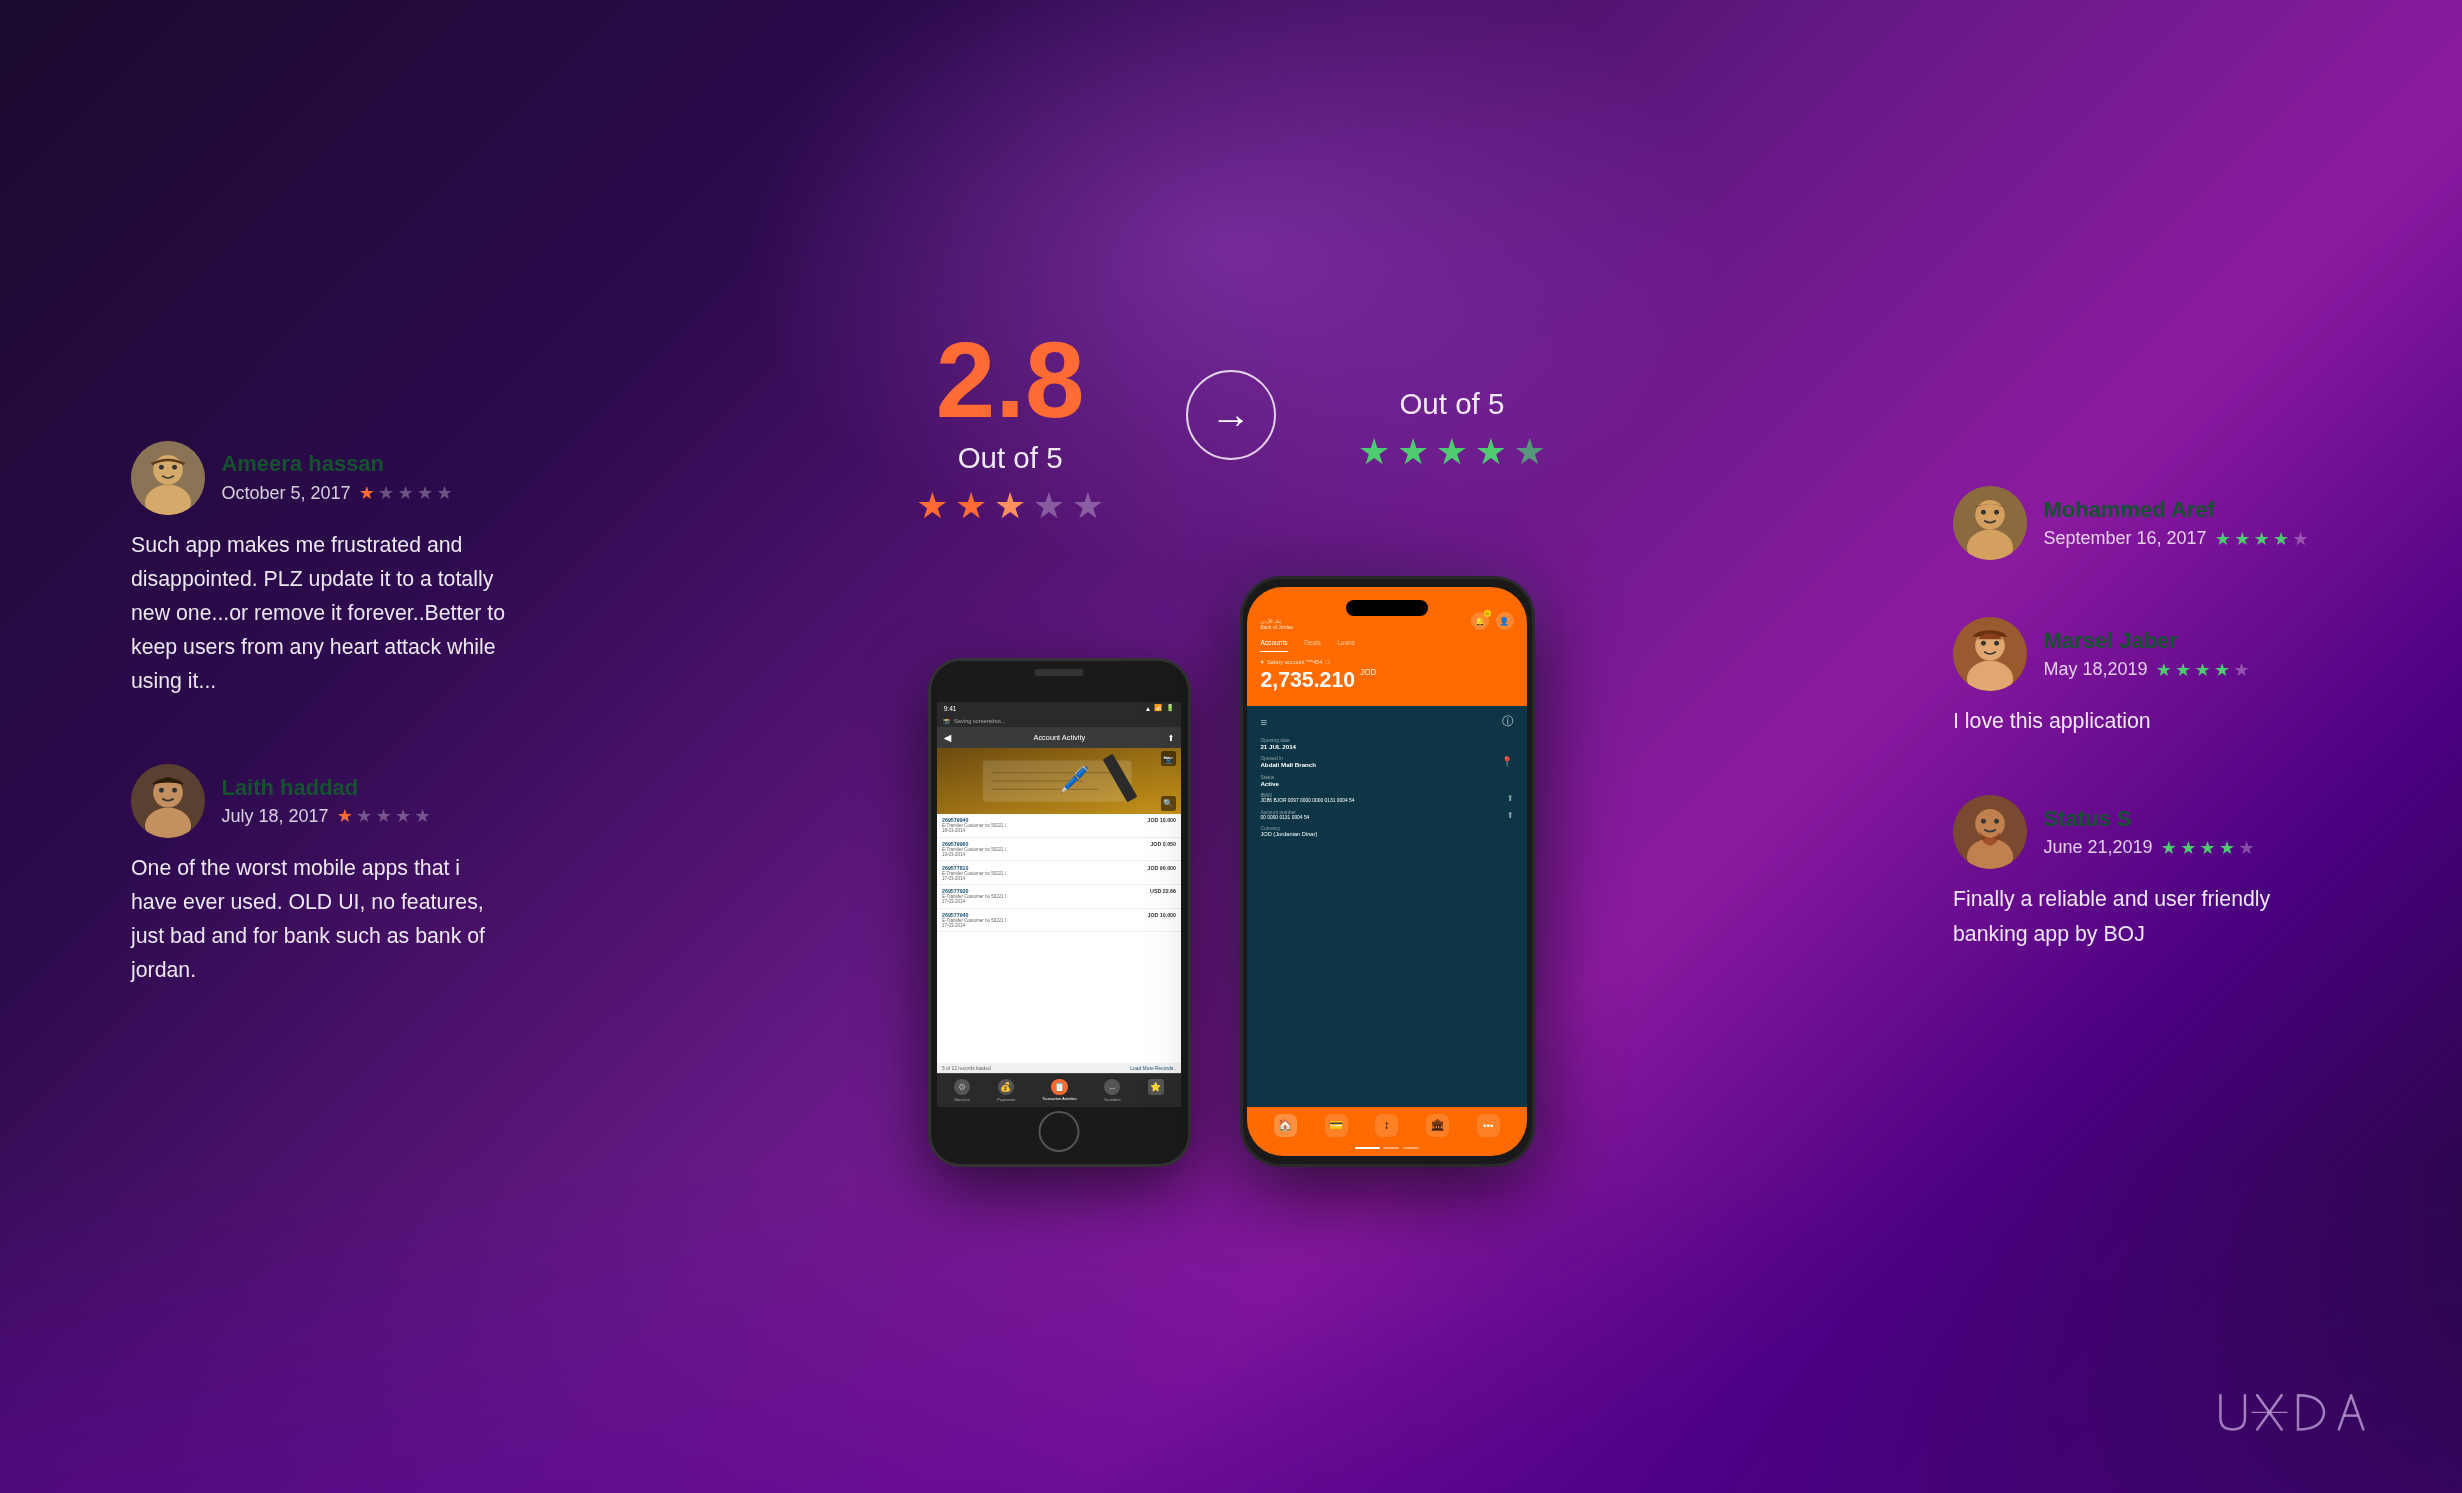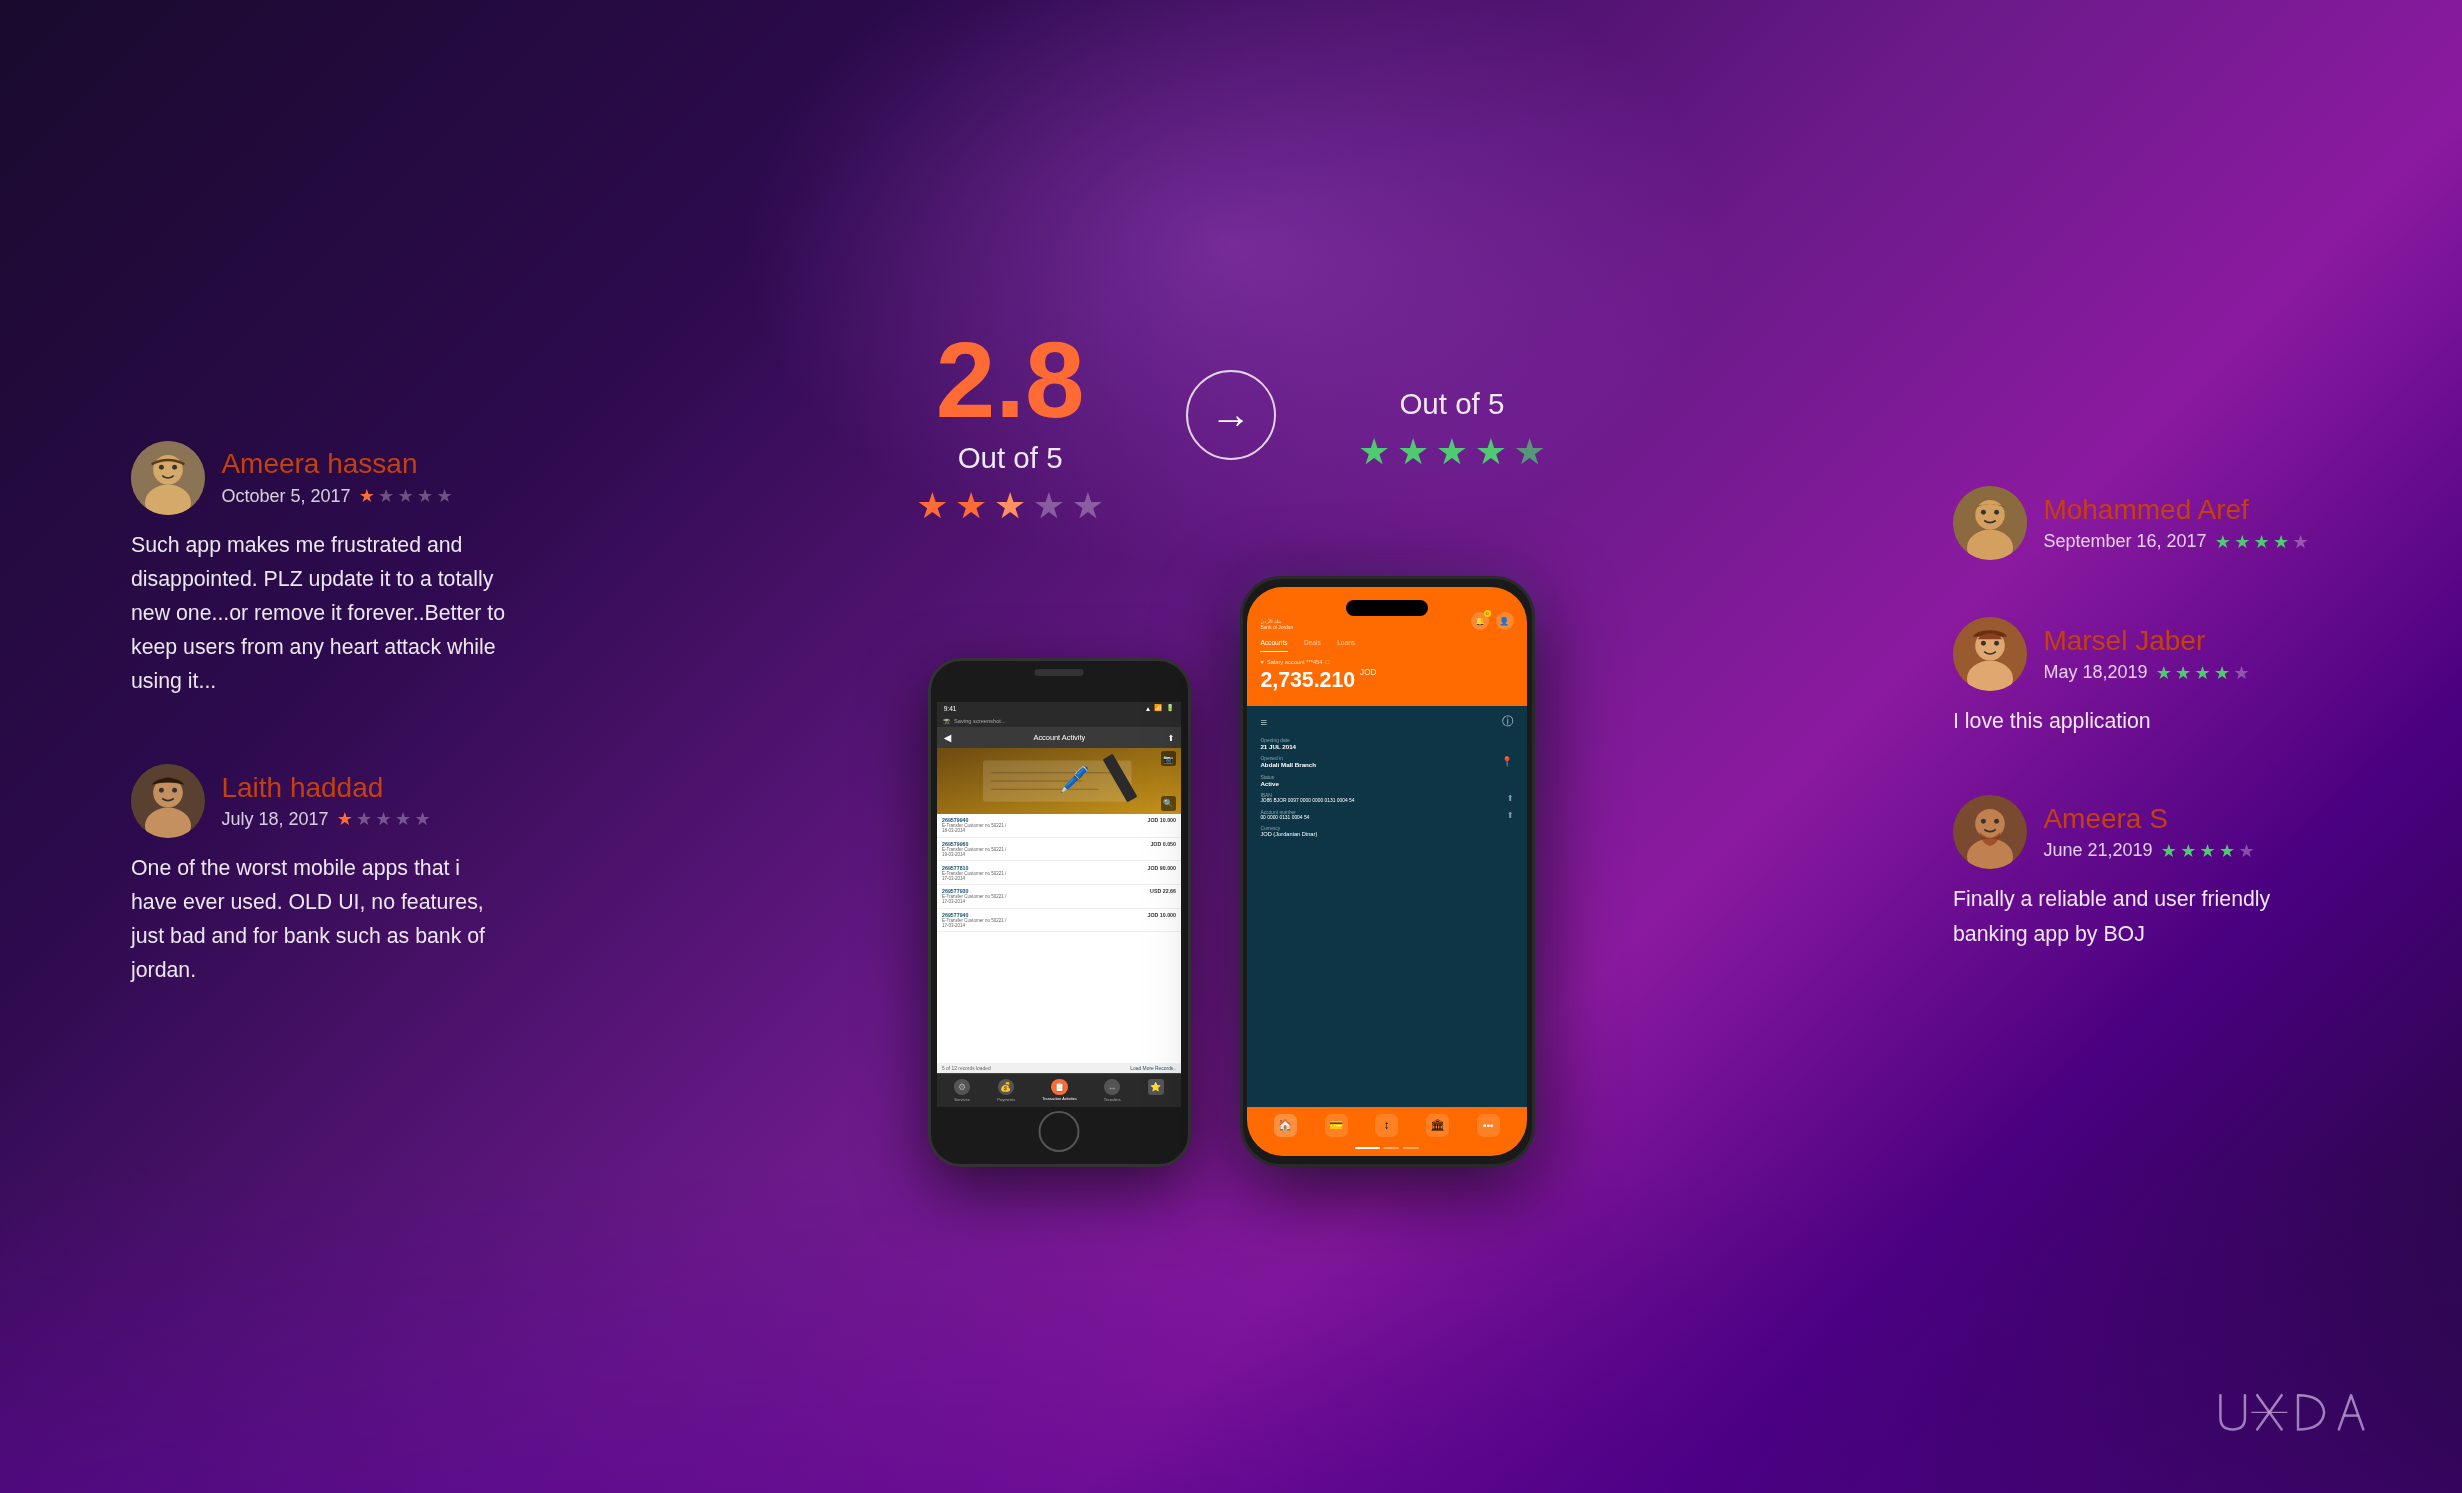--- a/index.html
+++ b/index.html
@@ -95,23 +95,23 @@
     .avatar-laith {
       background: linear-gradient(135deg, #5a4a3a, #3a2a1a);
     }
 
     .reviewer-info {
       display: flex;
       flex-direction: column;
     }
 
     .reviewer-name {
-      color: #c2410c;
-      font-size: 28px;
-      font-weight: normal;
+      color: #14532d;
+      font-size: 22px;
+      font-weight: bold;
       margin-bottom: 4.9px;
     }
 
     .reviewer-date-stars {
       display: flex;
       align-items: center;
       gap: 8.2px;
     }
 
     .reviewer-date {
@@ -831,21 +831,21 @@
               <circle cx="45" cy="35" r="18" fill="#c08050"></circle>
               <ellipse cx="45" cy="75" rx="28" ry="22" fill="#c08050"></ellipse>
               <circle cx="37" cy="32" r="3" fill="#333"></circle>
               <circle cx="53" cy="32" r="3" fill="#333"></circle>
               <path d="M38 42 Q45 47 52 42" stroke="#333" stroke-width="2" fill="none"></path>
 
               <path d="M32 45 Q35 60 45 62 Q55 60 58 45 Q50 52 45 52 Q40 52 32 45" fill="#8a3010" opacity="0.6"></path>
             </svg>
           </div>
           <div class="reviewer-info">
-            <span class="reviewer-name">Ameera S</span>
+            <span class="reviewer-name">Status S</span>
             <div class="reviewer-date-stars">
               <span class="reviewer-date">June 21,2019</span>
               <div class="stars">
                 <span class="star star-green">★</span>
                 <span class="star star-green">★</span>
                 <span class="star star-green">★</span>
                 <span class="star star-green">★</span>
                 <span class="star star-empty">★</span>
               </div>
             </div>

